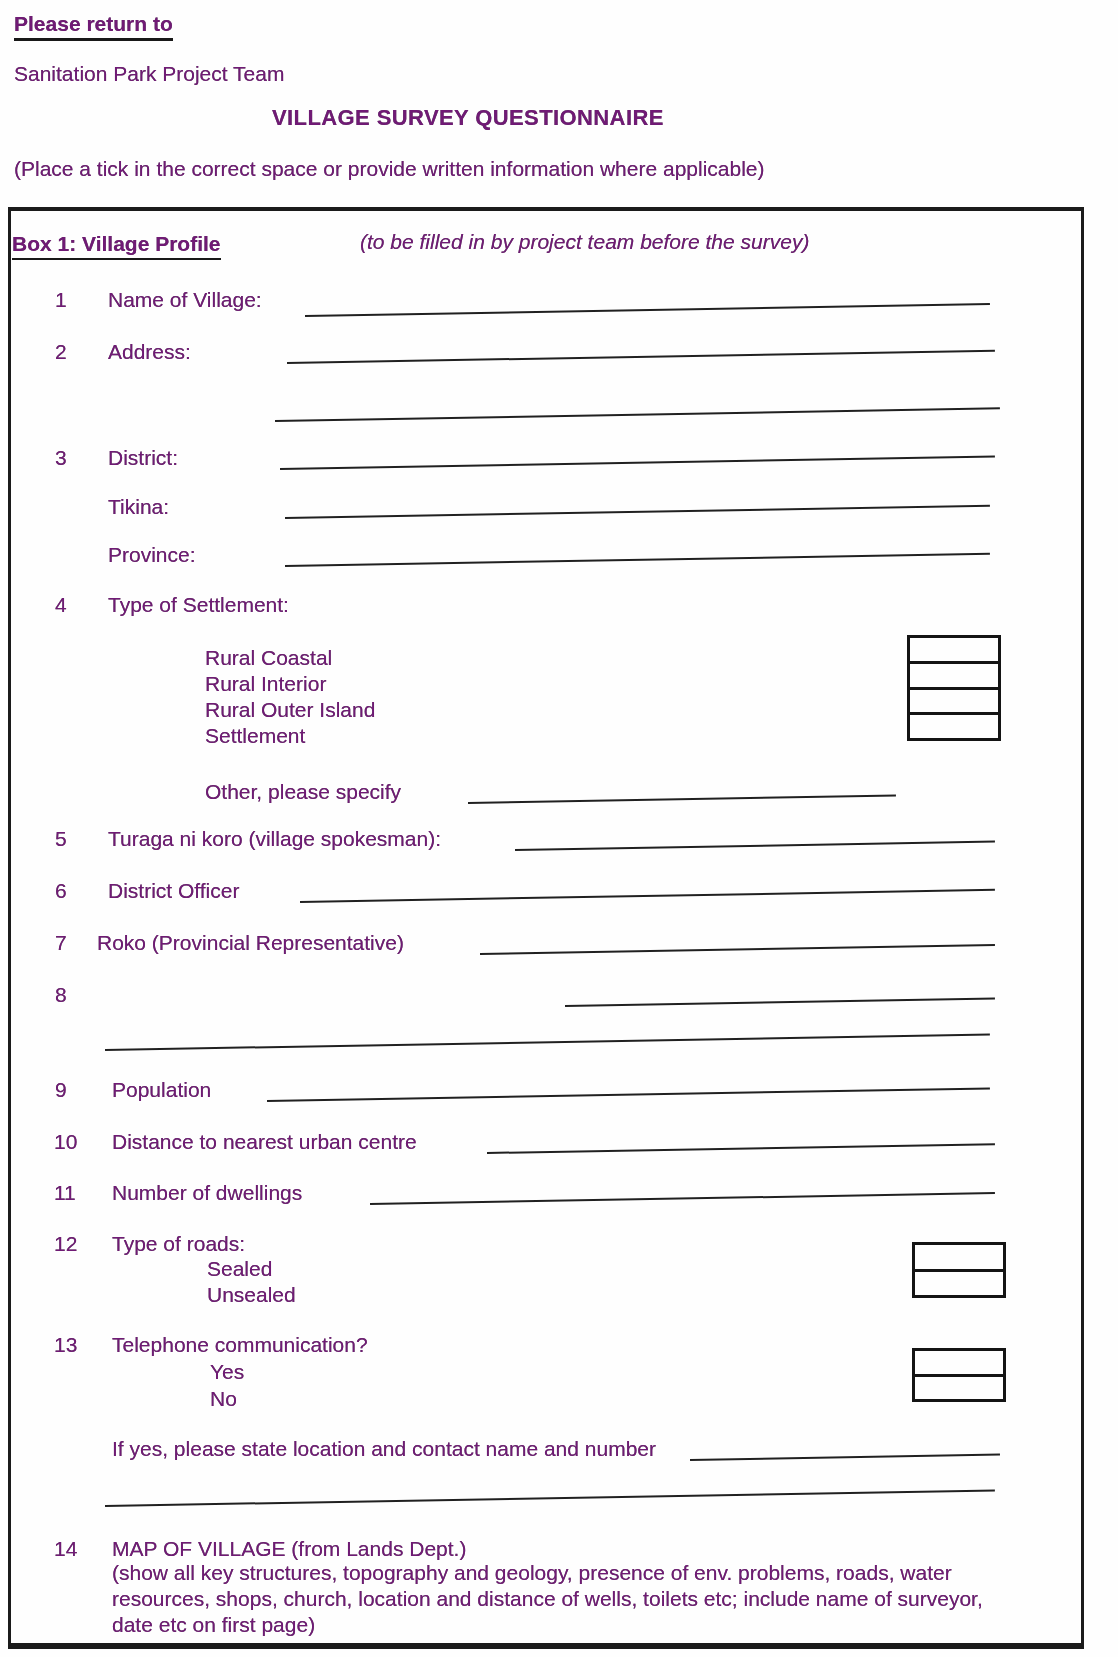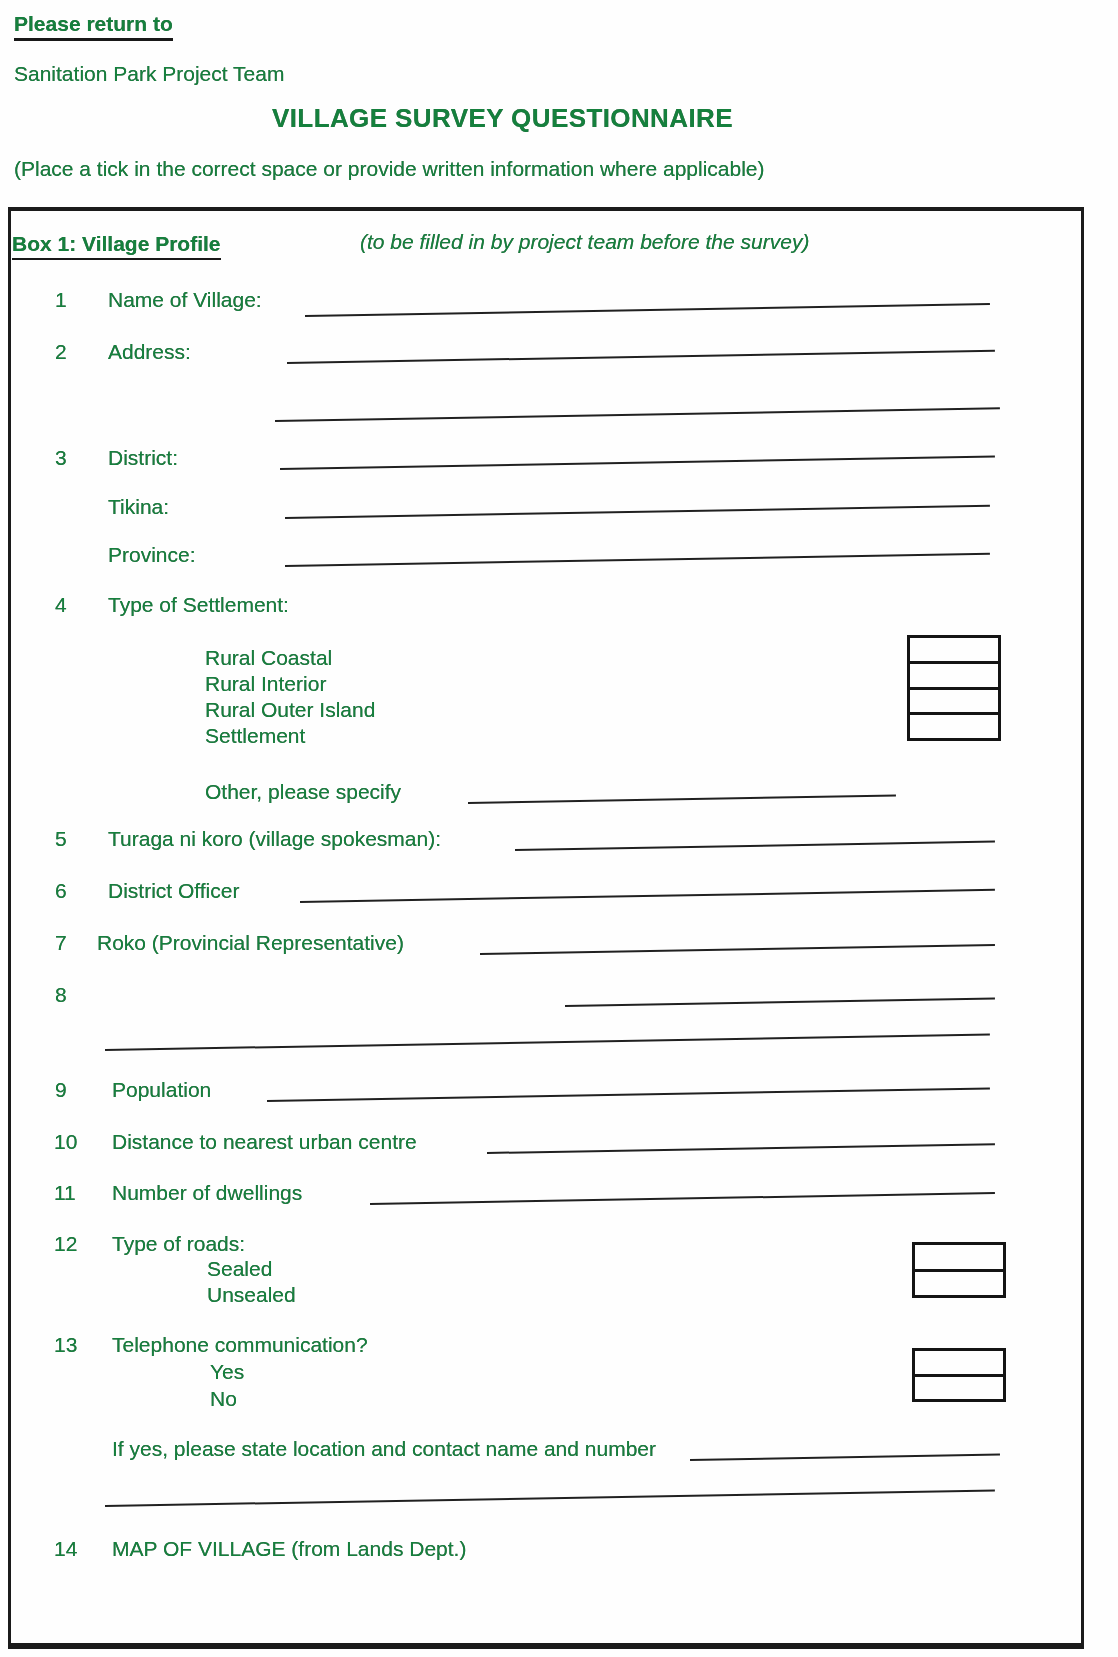--- a/index.html
+++ b/index.html
@@ -1,30 +1,30 @@
 <!DOCTYPE html>
 <html><head>
 <meta charset="utf-8">
 <style>
   html,body{margin:0;padding:0;background:#ffffff;}
   .page{
     position:relative;
     width:1118px;height:1657px;
     background:#fefefe;
     font-family:"Liberation Sans","DejaVu Sans",sans-serif;
-    color:#15803d;
+    color:#701a75;
     overflow:hidden;
     text-shadow:0 0 .6px rgba(25,25,25,.65);
   }
   .abs{position:absolute;}
   .t{font-size:21px;line-height:24px;white-space:nowrap;}
   .bold{font-weight:bold;}
   .italic{font-style:italic;}
   .u{border-bottom:3px solid #181818;padding-bottom:2px;display:inline-block;}
-  .title{font-size:26px;font-weight:bold;letter-spacing:.4px;}
+  .title{font-size:22px;font-weight:bold;letter-spacing:.4px;}
   .fill-line{
     position:absolute;height:0;
     border-top:2.5px solid #202020;
     transform:rotate(-1deg);
     transform-origin:0 0;
   }
   .outer-box{
     position:absolute;left:8px;top:207px;width:1076px;height:1442px;
     box-sizing:border-box;
     border:3px solid #1b1b1b;
@@ -134,14 +134,15 @@
   <div class="cbx-grid" style="left:912px;top:1348px;width:94px;height:54px;">
     <div class="cbx-cell"></div>
     <div class="cbx-cell"></div>
   </div>
   <div class="abs t" style="left:112px;top:1437px;">If yes, please state location and contact name and number</div>
   <div class="fill-line" style="left:690px;top:1459px;width:310px;"></div>
   <div class="fill-line" style="left:105px;top:1505px;width:890px;"></div>
 
   <div class="abs t" style="left:54px;top:1537px;">14</div>
   <div class="abs t" style="left:112px;top:1537px;">MAP OF VILLAGE (from Lands Dept.)</div>
+  <div class="abs para" style="left:112px;top:1560px;width:910px;">(show all key structures, topography and geology, presence of env. problems, roads, water resources, shops,  church, location and distance of wells, toilets etc; include name of surveyor, date etc on first page)</div>
 
 </div>
 
 </body></html>

